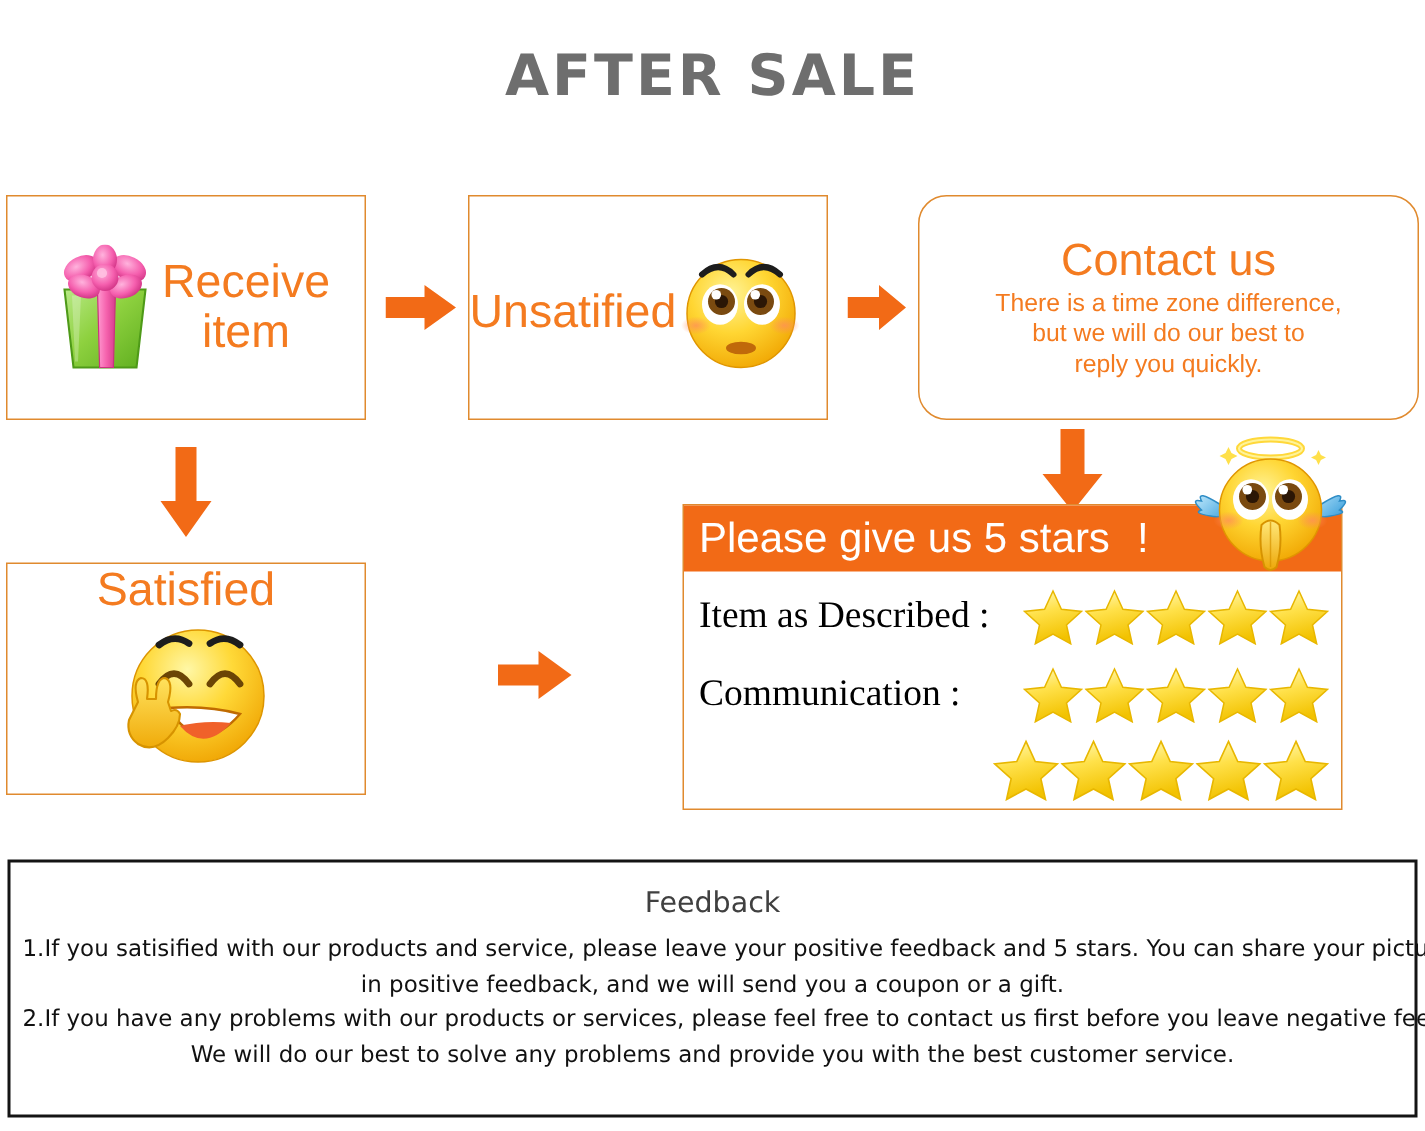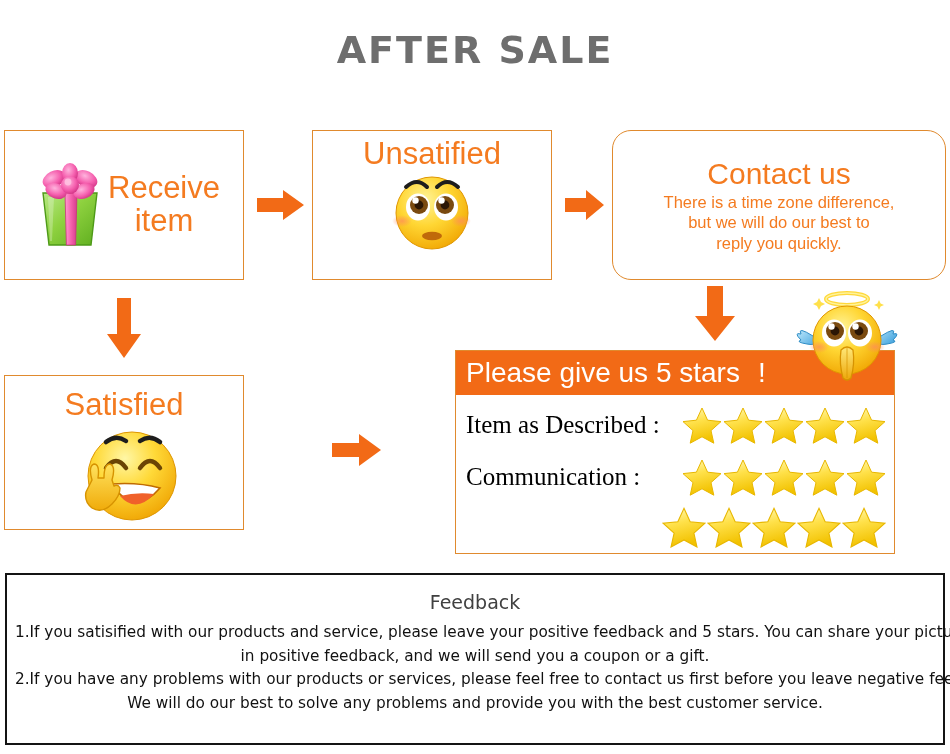--- a/index.html
+++ b/index.html
@@ -50,52 +50,52 @@
   }
   #box-receive .gift-wrap { width: 72px; height: 84px; position: relative; flex: 0 0 auto; margin-left: 6px;}
   #box-receive .label {
     color: #f47b20; font-size: 31px; line-height: 1.05; text-align: center;
     margin-left: 2px; font-weight: 400;
   }
 
   
   #box-unsat {
     left: 312px; top: 130px; width: 240px; height: 150px;
-    display: flex; flex-direction: column; align-items: center; justify-content: flex-start;
+    display: flex; flex-direction: row; align-items: center; justify-content: flex-start;
     padding-top: 6px;
   }
   #box-unsat .label { color:#f47b20; font-size: 31px; line-height: 1.1; }
   #box-unsat .emoji-wrap { width: 86px; height: 86px; position: relative; margin-top: -4px;}
 
   
   #box-contact {
     left: 612px; top: 130px; width: 334px; height: 150px;
     display: flex; flex-direction: column; align-items: center; justify-content: center;
     padding: 4px 6px;
     border-radius: 19px;
   }
   #box-contact .label { color:#f47b20; font-size: 30px; line-height: 1.1; margin-bottom: 2px;}
   #box-contact .sub   { color:#f47b20; font-size: 16.5px; line-height: 1.25; text-align: center; }
 
   
   #box-satisfied {
     left: 4px; top: 375px; width: 240px; height: 155px;
     display: flex; flex-direction: column; align-items: center; justify-content: flex-start;
-    padding-top: 12px;
+    padding-top: 0;
   }
   #box-satisfied .label { color:#f47b20; font-size: 31px; line-height:1.1; }
   #box-satisfied .emoji-wrap { width: 120px; height: 104px; position: relative; margin-top: 0px;}
 
   
   .arrow { position: absolute; }
 
   
   #stars-panel {
     position: absolute;
-    left: 455px; top: 350px; width: 440px; height: 204px;
+    left: 455px; top: 336px; width: 440px; height: 204px;
     border: 1px solid #e08a2e;
     box-sizing: border-box;
     background: #ffffff;
   }
   #stars-banner {
     position: absolute; left: 0; top: 0; width: 100%; height: 44px;
     background: #f26a16;
     color: #ffffff;
     font-size: 28px;
     display: flex; align-items: center;

